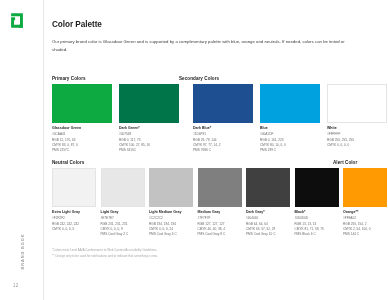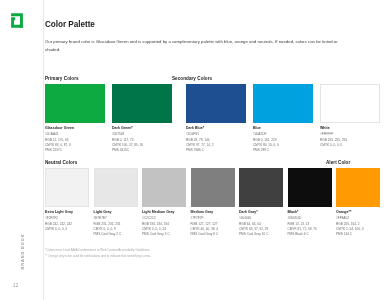--- a/index.html
+++ b/index.html
@@ -63,21 +63,21 @@
     left: 13px;
     bottom: 12px;
     font-size: 4.6px;
     color: #9a9a9a;
     letter-spacing: 0.3px;
   }
 
   
   .content {
     position: absolute;
-    left: 45px;
+    left: 52px;
     top: 0;
     width: 336px;
     height: 300px;
   }
 
   .page-title {
     position: absolute;
     left: 0;
     top: 20px;
     font-size: 8.2px;

